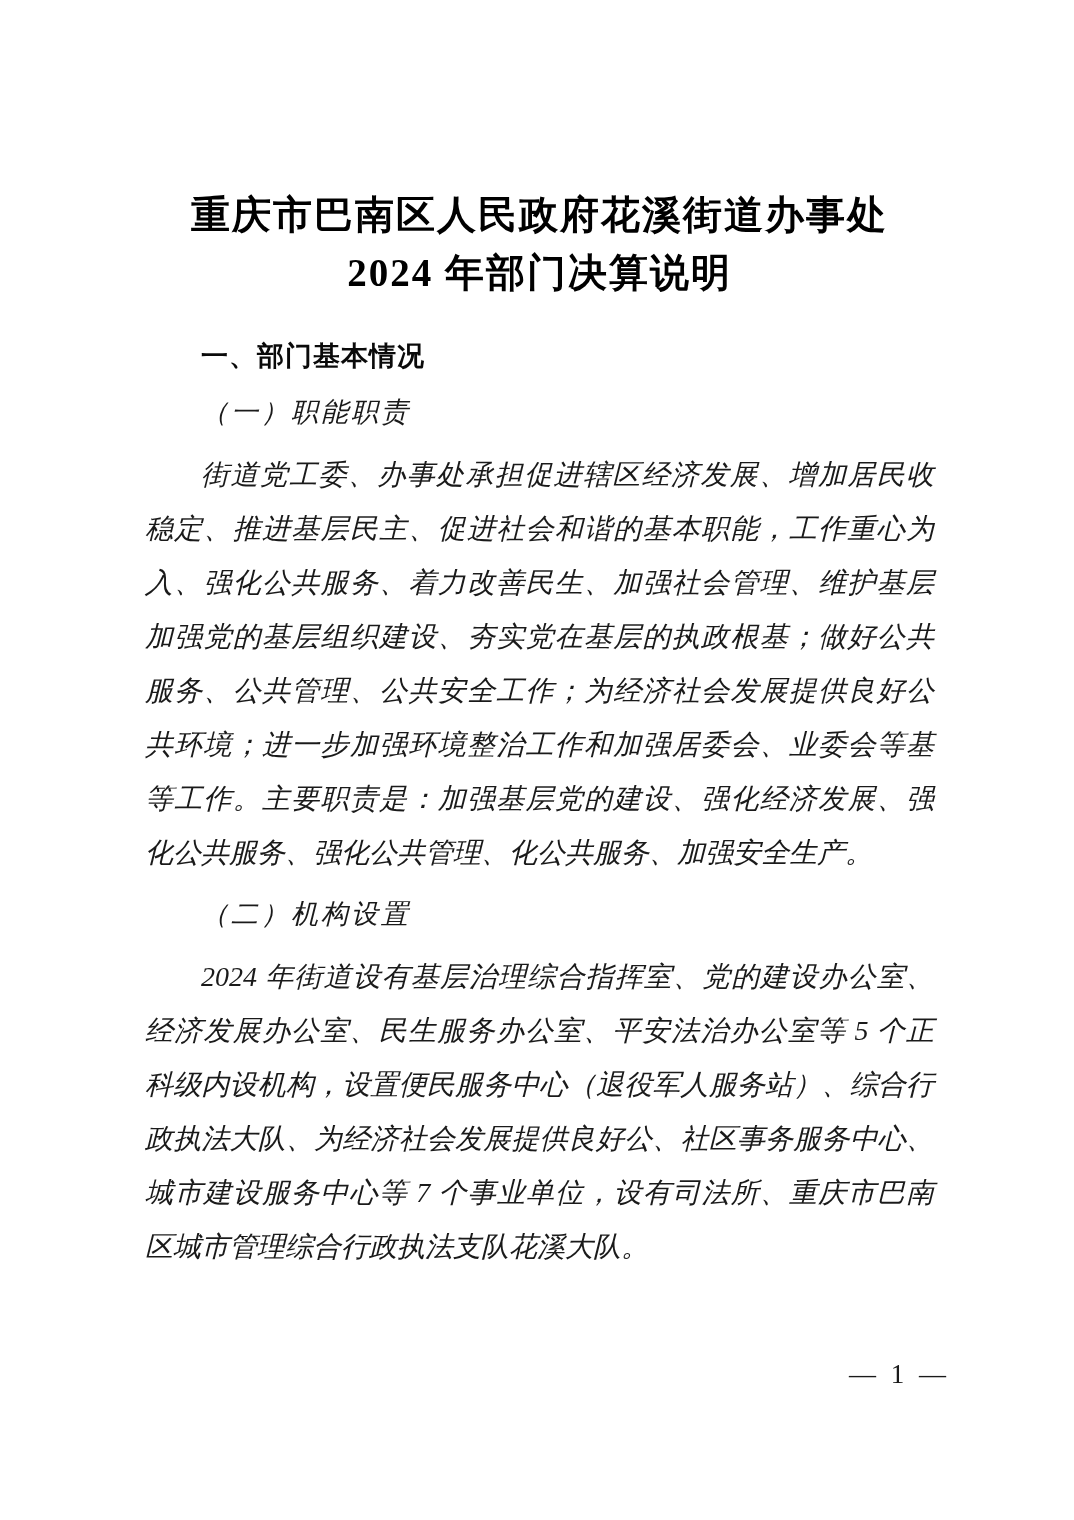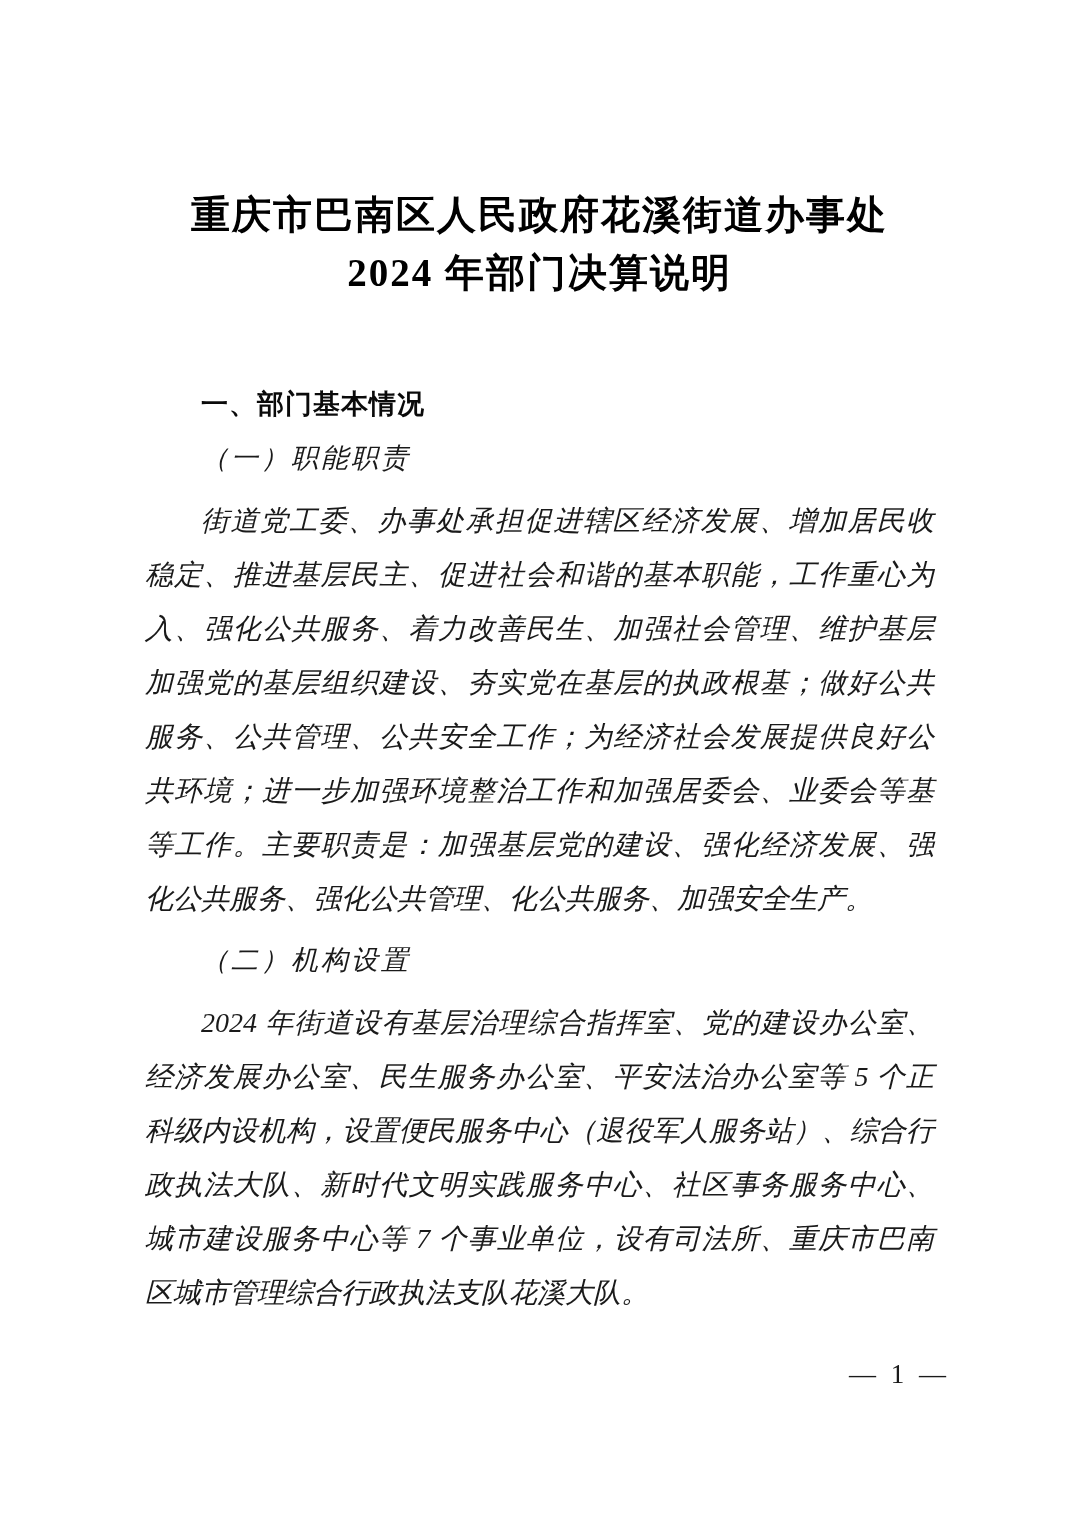--- a/index.html
+++ b/index.html
@@ -16,25 +16,25 @@
   }
   .doc-title {
     text-align: center;
     font-weight: 700;
     font-size: 39px;
     line-height: 58px;
     letter-spacing: 2px;
     color: #000000;
   }
   .section-heading {
-    font-family: Liberation Sans, sans-serif;
+    font-family: Liberation Mono, monospace;
     font-weight: 700;
     font-size: 27px;
     line-height: 40px;
-    margin-top: 82px;
+    margin-top: 36px;
     padding-left: 56px;
     letter-spacing: 1px;
     color: #0a0a0a;
   }
   .subsection-heading {
     font-size: 27px;
     font-style: italic;
     line-height: 40px;
     margin-top: 14px;
     padding-left: 56px;
@@ -89,20 +89,20 @@
     <div class="line justified">等工作。主要职责是：加强基层党的建设、强化经济发展、强</div>
     <div class="line justified last">化公共服务、强化公共管理、化公共服务、加强安全生产。</div>
   </div>
 
   <div class="subsection-heading">（二）机构设置</div>
 
   <div class="para">
     <div class="line justified indent">2024 年街道设有基层治理综合指挥室、党的建设办公室、</div>
     <div class="line justified">经济发展办公室、民生服务办公室、平安法治办公室等 5 个正</div>
     <div class="line justified">科级内设机构，设置便民服务中心（退役军人服务站）、综合行</div>
-    <div class="line justified">政执法大队、新时代文明实践服务中心、社区事务服务中心、</div>
+    <div class="line justified">政执法大队、为经济社会发展提供良好公、社区事务服务中心、</div>
     <div class="line justified">城市建设服务中心等 7 个事业单位，设有司法所、重庆市巴南</div>
     <div class="line justified last">区城市管理综合行政执法支队花溪大队。</div>
   </div>
 
   <div class="page-number">— 1 —</div>
 
 </div>
 
 </body></html>

